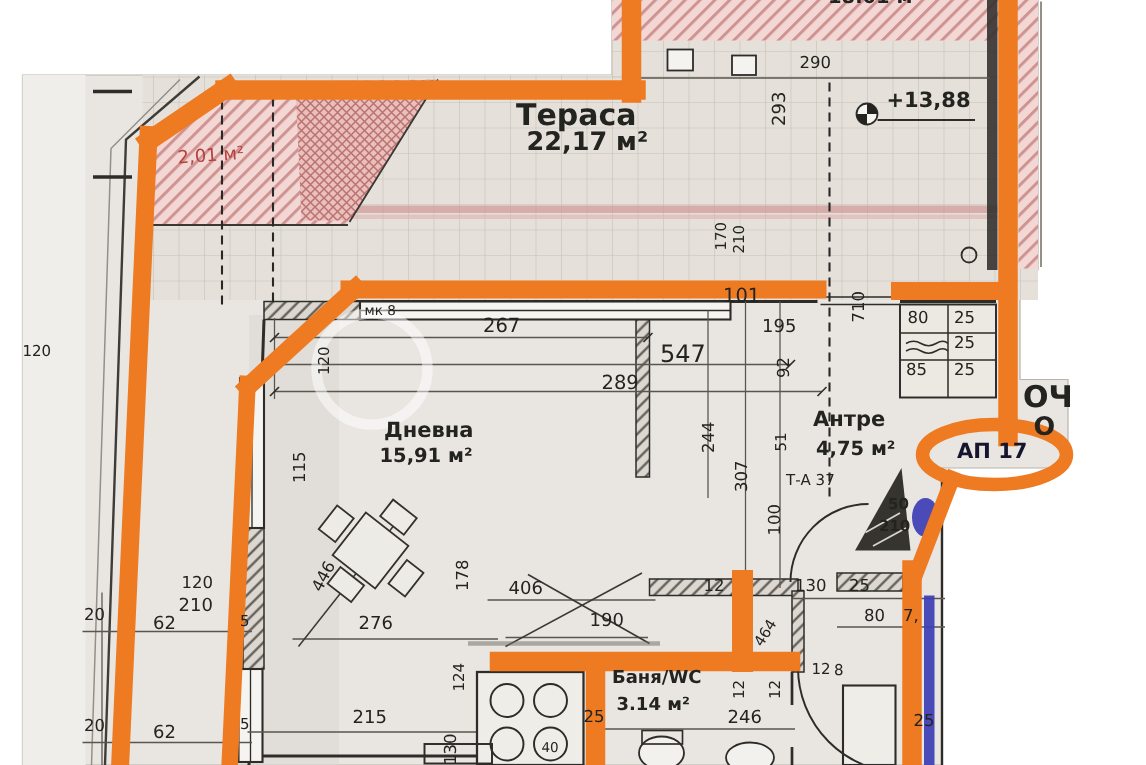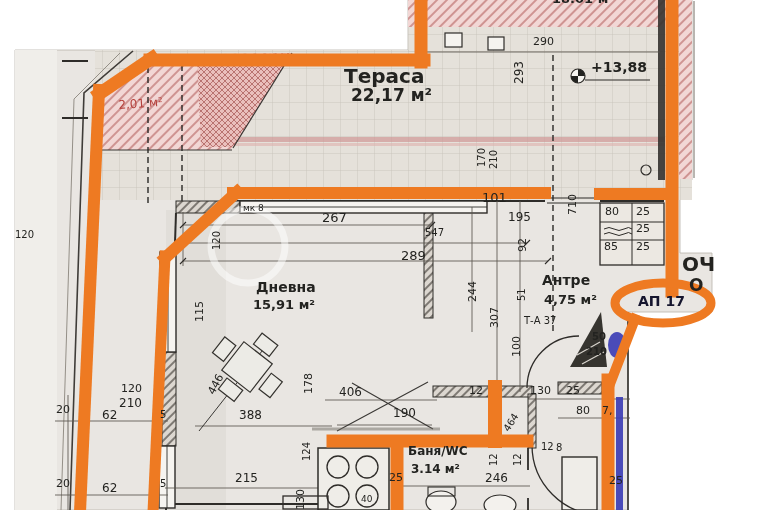--- a/index.html
+++ b/index.html
@@ -205,21 +205,21 @@
   <div class="lbl b" style="left:689px;top:277px;font-size:17px">О</div>
 <span class="lbl" style="left: 533px; top: 36px; font-size: 11px;">290</span>
       <span class="lbl" style="left: 513px; top: 84px; font-size: 12px; transform: rotate(-90deg);">293</span>
       <span class="lbl" style="left: 477px; top: 167px; font-size: 10px; transform: rotate(-90deg);">170</span>
       <span class="lbl" style="left: 489px; top: 169px; font-size: 10px; transform: rotate(-90deg);">210</span>
       <span class="lbl" style="left: 567px; top: 215px; font-size: 11px; transform: rotate(-90deg);">710</span>
       <span class="lbl" style="left: 243px; top: 204px; font-size: 9px;">мк 8</span>
       <span class="lbl" style="left: 322px; top: 211px; font-size: 13px;">267</span>
       <span class="lbl" style="left: 482px; top: 191px; font-size: 13px; text-align: right;">101</span>
       <span class="lbl" style="left: 508px; top: 211px; font-size: 12px;">195</span>
-      <span class="lbl" style="left: 425px; top: 228px; font-size: 10px;">547</span>
+      <span class="lbl" style="left: 425px; top: 228px; font-size: 16px; padding-left: 15px;">547</span>
       <span class="lbl" style="left: 517px; top: 252px; font-size: 11px; transform: rotate(-90deg);">92</span>
       <span class="lbl" style="left: 401px; top: 249px; font-size: 13px;">289</span>
       <span class="lbl" style="left: 194px; top: 322px; font-size: 11px; transform: rotate(-90deg);">115</span>
       <span class="lbl" style="left: 212px; top: 250px; font-size: 10px; transform: rotate(-90deg);">120</span>
       <span class="lbl" style="left: 467px; top: 302px; font-size: 11px; transform: rotate(-90deg);">244</span>
       <span class="lbl" style="left: 489px; top: 328px; font-size: 11px; transform: rotate(-90deg);">307</span>
       <span class="lbl" style="left: 517px; top: 301px; font-size: 10px; transform: rotate(-90deg);">51</span>
       <span class="lbl" style="left: 524px; top: 316px; font-size: 10px;">Т-А 37</span>
       <span class="lbl" style="left: 511px; top: 357px; font-size: 11px; transform: rotate(-90deg);">100</span>
       <span class="lbl b" style="left: 592px; top: 332px; font-size: 10px;">50</span>
@@ -229,21 +229,21 @@
       <span class="lbl" style="left: 121px; top: 383px; font-size: 11px;">120</span>
       <span class="lbl" style="left: 119px; top: 397px; font-size: 12px;">210</span>
       <span class="lbl" style="left: 160px; top: 410px; font-size: 10px;">5</span>
       <span class="lbl" style="left: 56px; top: 478px; font-size: 11px;">20</span>
       <span class="lbl" style="left: 102px; top: 482px; font-size: 12px;">62</span>
       <span class="lbl" style="left: 160px; top: 479px; font-size: 10px;">5</span>
       <span class="lbl" style="left: 15px; top: 230px; font-size: 10px;">120</span>
       <span class="lbl" style="left: 206px; top: 391px; font-size: 11px; transform: rotate(-62deg);">446</span>
       <span class="lbl" style="left: 303px; top: 394px; font-size: 11px; transform: rotate(-90deg);">178</span>
       <span class="lbl" style="left: 339px; top: 386px; font-size: 12px;">406</span>
-      <span class="lbl" style="left: 239px; top: 409px; font-size: 12px;">388</span>
+      <span class="lbl" style="left: 239px; top: 409px; font-size: 12px;">276</span>
       <span class="lbl" style="left: 302px; top: 461px; font-size: 10px; transform: rotate(-90deg);">124</span>
       <span class="lbl" style="left: 235px; top: 472px; font-size: 12px;">215</span>
       <span class="lbl" style="left: 295px; top: 510px; font-size: 11px; transform: rotate(-90deg);">130</span>
       <span class="lbl" style="left: 393px; top: 407px; font-size: 12px;">190</span>
       <span class="lbl" style="left: 361px; top: 495px; font-size: 9px;">40</span>
       <span class="lbl" style="left: 469px; top: 385px; font-size: 11px;">12</span>
       <span class="lbl" style="left: 530px; top: 385px; font-size: 11px;">130</span>
       <span class="lbl" style="left: 566px; top: 385px; font-size: 11px;">25</span>
       <span class="lbl" style="left: 502px; top: 428px; font-size: 10px; transform: rotate(-58deg);">464</span>
       <span class="lbl" style="left: 576px; top: 405px; font-size: 11px;">80</span>

